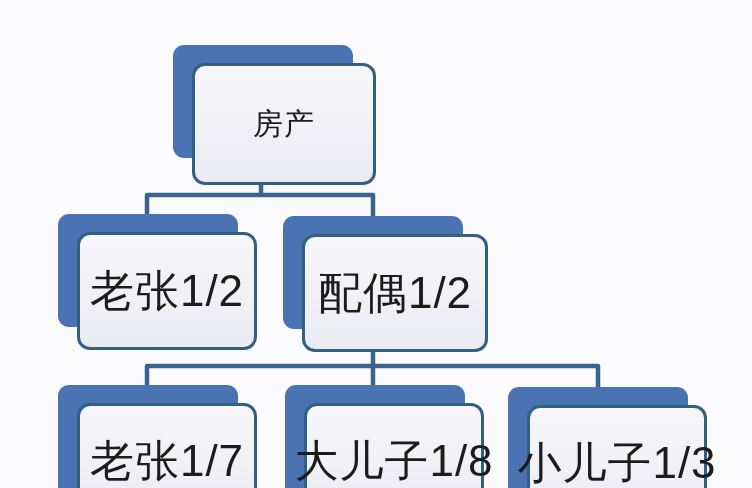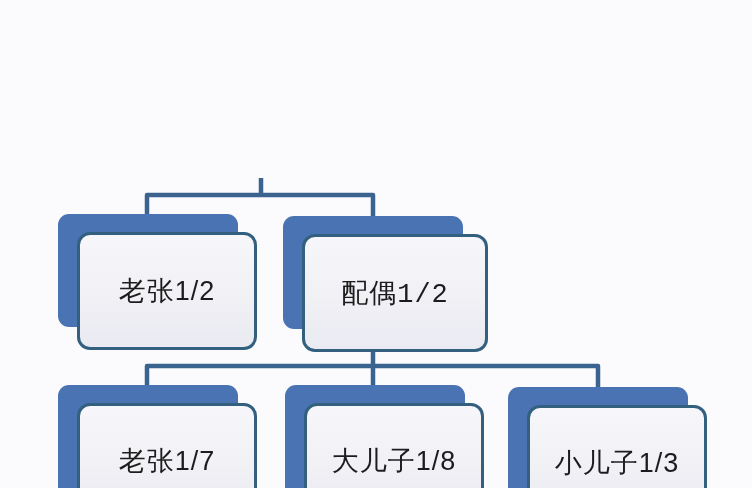--- a/index.html
+++ b/index.html
@@ -29,32 +29,32 @@
     left: 19px; top: 18px;
     width: 174px; height: 110px;
     background: linear-gradient(180deg, #f7f7fb 0%, #f0f0f5 55%, #eaeaf2 100%);
     border: 3px solid #33607f;
     border-radius: 13px;
     display: flex;
     align-items: center;
     justify-content: center;
   }
   .node .label {
-    font-size: 27px;
+    font-size: 44px;
     color: #1c1c1c;
     letter-spacing: 1px;
     white-space: nowrap;
   }
   .node-root       { left: 173px; top: 45px;  }
   .node-root .face { width: 178px; height: 116px; }
   .node-root .label{ font-size: 30px; }
   .node-laozhang-half { left: 58px;  top: 214px; }
   .node-laozhang-half .face { height: 112px; }
   .node-spouse-half   { left: 283px; top: 216px; }
-  .node-spouse-half .face { width: 180px; height: 112px; font-family: Liberation Mono, monospace; }
+  .node-spouse-half .face { width: 180px; height: 112px; }
   .node-laozhang-sixth { left: 58px;  top: 385px; }
   .node-eldest-son     { left: 285px; top: 385px; }
   .node-youngest-son   { left: 508px; top: 387px; }
 </style>
 </head>
 <body>
 
 <div class="canvas">
 
   <svg class="connector-layer" viewBox="0 0 752 488" xmlns="http://www.w3.org/2000/svg">
@@ -62,20 +62,26 @@
     <path d="M261,178 L261,197" fill="none" stroke="#3a6390" stroke-width="4.5"></path>
 
     <path d="M147,224 L147,195 L373,195 L373,224" fill="none" stroke="#3a6390" stroke-width="4.5" stroke-linejoin="round" stroke-linecap="round"></path>
 
     <path d="M373,346 L373,368" fill="none" stroke="#3a6390" stroke-width="4.5"></path>
 
     <path d="M147,394 L147,366 L598,366 L598,396" fill="none" stroke="#3a6390" stroke-width="4.5" stroke-linejoin="round" stroke-linecap="round"></path>
     <path d="M373,366 L373,394" fill="none" stroke="#3a6390" stroke-width="4.5"></path>
   </svg>
 
+  <div class="node node-root">
+    <div class="shadow"></div>
+    <div class="face">
+      <span class="label">房产</span>
+    </div>
+  </div>
 
   <div class="node node-laozhang-half">
     <div class="shadow"></div>
     <div class="face">
       <span class="label">老张1/2</span>
     </div>
   </div>
 
   <div class="node node-spouse-half">
     <div class="shadow"></div>

